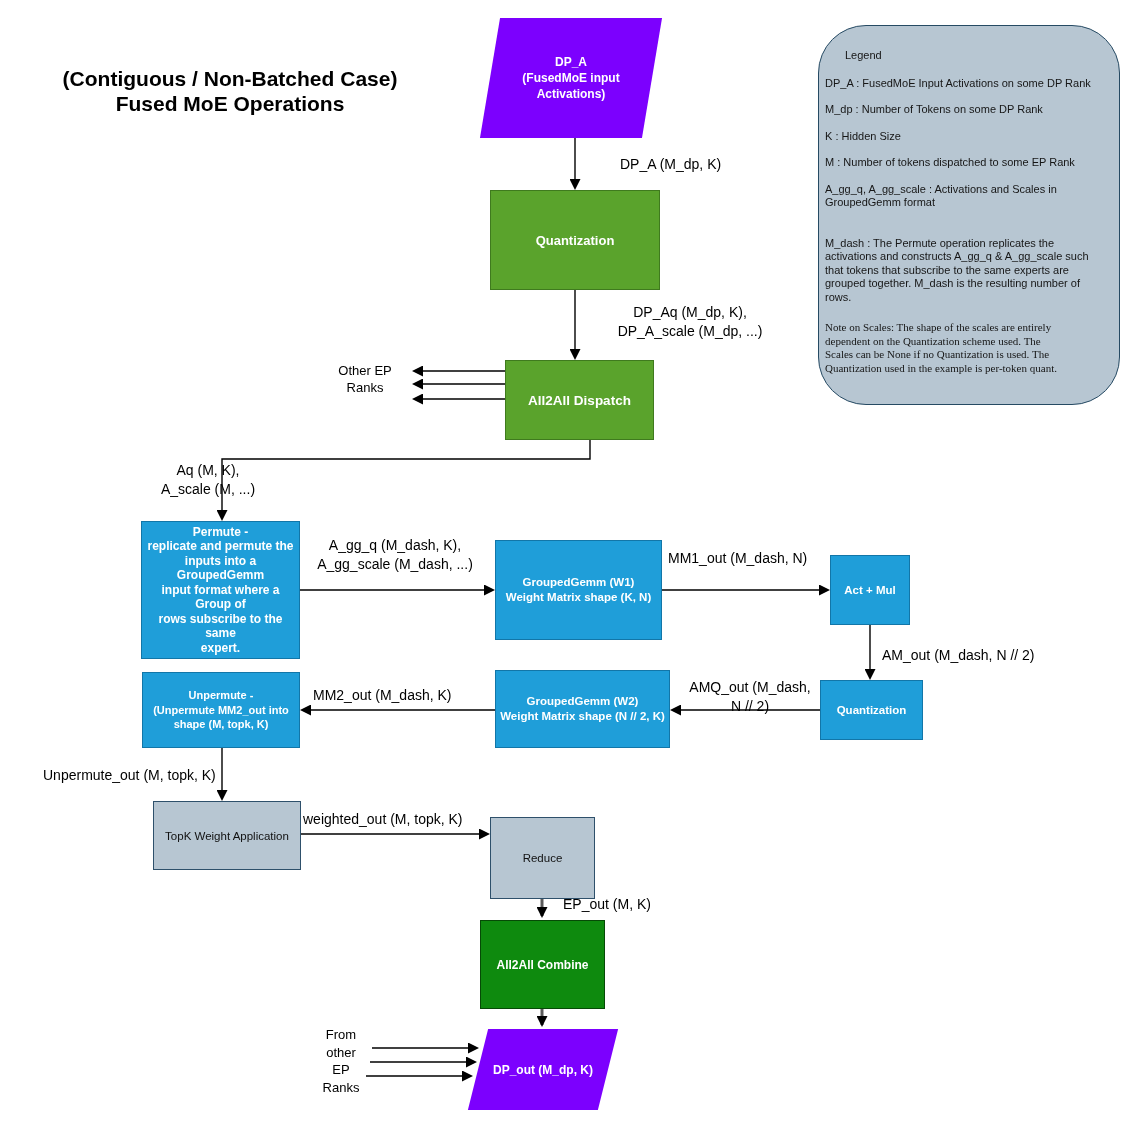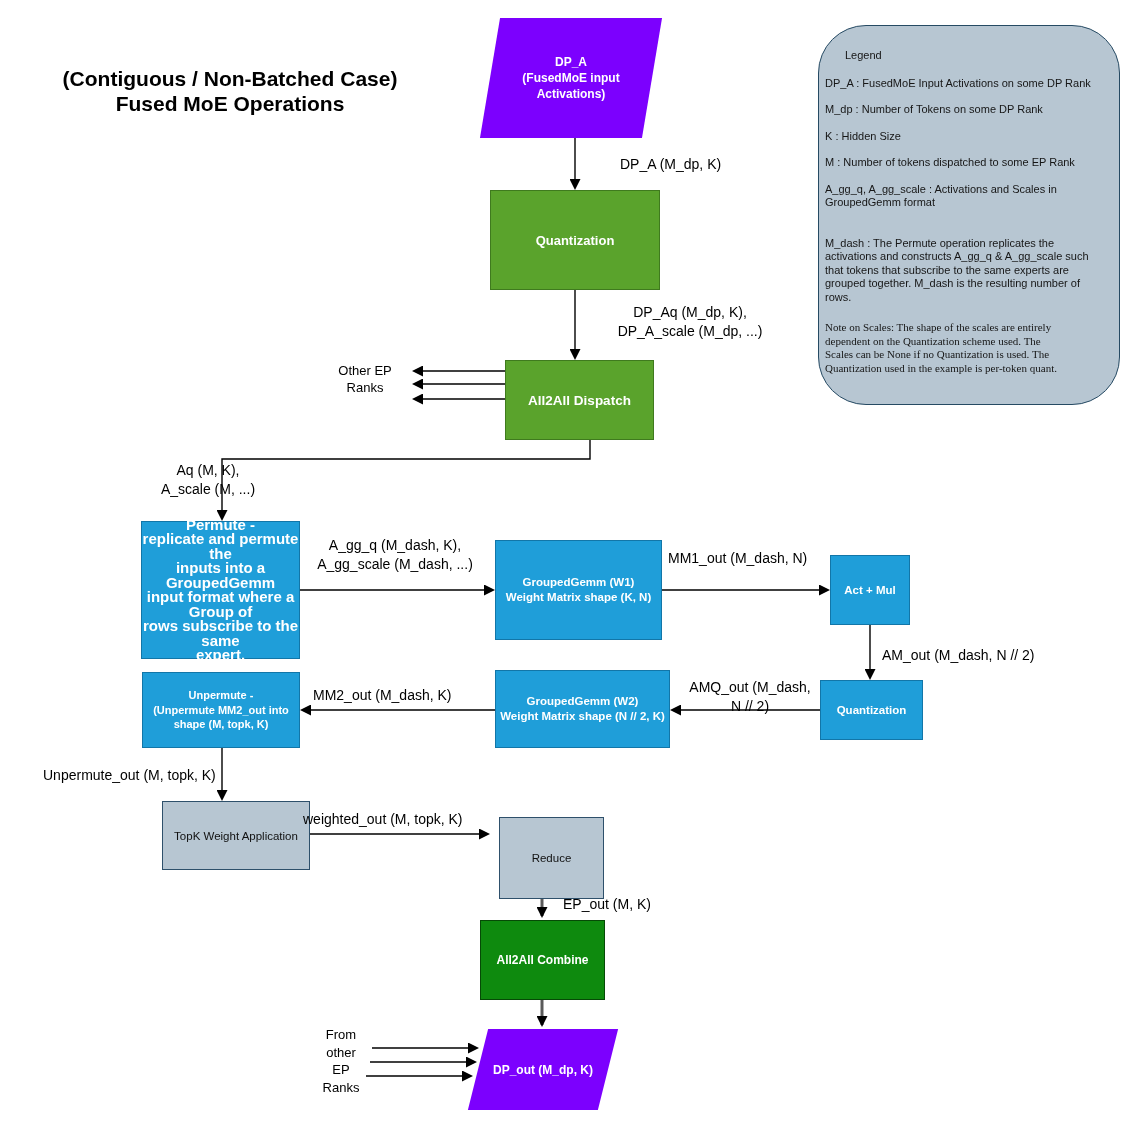--- a/index.html
+++ b/index.html
@@ -8,21 +8,21 @@
   #canvas{position:relative;width:1141px;height:1134px;background:#fff;}
   #connectors{position:absolute;left:0;top:0;z-index:1;}
   .ln{stroke:#000;stroke-width:1.4;fill:none;}
   .ln-gray{stroke:#5a5a5a;stroke-width:3;fill:none;}
   .node{position:absolute;z-index:2;display:flex;align-items:center;justify-content:center;
         text-align:center;box-sizing:border-box;}
   .prelines{white-space:pre-line;}
   .green{background:#5aa32c;border:1px solid #3f7a1e;color:#fff;font-weight:700;}
   .dkgreen{background:#0e8a0e;border:1px solid #064a06;color:#fff;font-weight:700;}
   .blue{background:#1f9ed9;border:1px solid #1276a8;color:#fff;font-weight:700;}
-  .gray{background:#b7c6d2;border:1px solid #2e506b;color:#111;font-weight:400;margin-left:9px;}
+  .gray{background:#b7c6d2;border:1px solid #2e506b;color:#111;font-weight:400;}
   .para{position:absolute;z-index:2;background:#7c00fe;}
   .para-inner{position:absolute;inset:0;display:flex;align-items:center;justify-content:center;
         text-align:center;color:#fff;font-weight:700;}
   .elabel{position:absolute;z-index:3;font-size:14px;line-height:1.38;color:#000;}
   .center{text-align:center;}
   #title{position:absolute;left:40px;top:66px;width:380px;text-align:center;z-index:3;
          font-size:21px;line-height:25px;font-weight:700;color:#000;}
   #legend{position:absolute;left:818px;top:25px;width:302px;height:380px;z-index:2;
           background:#b7c6d2;border:1.5px solid #264a63;border-radius:48px;
           box-sizing:border-box;display:flex;flex-direction:column;gap:13px;
@@ -71,21 +71,21 @@
   <div class="para" style="left:490px;top:18px;width:162px;height:120px;transform:skewX(-9.5deg);">
     <div class="para-inner prelines" style="transform:skewX(9.5deg);font-size:12px;line-height:16px;">DP_A
 (FusedMoE input
 Activations)</div>
   </div>
 
   <div class="node green prelines" style="left:490px;top:190px;width:170px;height:100px;font-size:13px;">Quantization</div>
 
   <div class="node green prelines" style="left:505px;top:360px;width:149px;height:80px;font-size:13.5px;">All2All Dispatch</div>
 
-  <div class="node blue prelines" style="left:141px;top:521px;width:159px;height:138px;font-size:15px;line-height:14.5px;">Permute -
+  <div class="node blue prelines" style="left:141px;top:521px;width:159px;height:138px;font-size:12px;line-height:14.5px;">Permute -
 replicate and permute the
 inputs into a GroupedGemm
 input format where a Group of
 rows subscribe to the same
 expert.</div>
 
   <div class="node blue prelines" style="left:495px;top:540px;width:167px;height:100px;font-size:11.5px;line-height:15px;">GroupedGemm (W1)
 Weight Matrix shape (K, N)</div>
 
   <div class="node blue prelines" style="left:830px;top:555px;width:80px;height:70px;font-size:11.5px;">Act + Mul</div>
@@ -96,21 +96,21 @@
 Weight Matrix shape (N // 2, K)</div>
 
   <div class="node blue prelines" style="left:142px;top:672px;width:158px;height:76px;font-size:11px;line-height:14.5px;">Unpermute -
 (Unpermute MM2_out  into
 shape (M, topk, K)</div>
 
   <div class="node gray prelines" style="left:153px;top:801px;width:148px;height:69px;font-size:11.5px;">TopK Weight Application</div>
 
   <div class="node gray prelines" style="left:490px;top:817px;width:105px;height:82px;font-size:11.5px;">Reduce</div>
 
-  <div class="node dkgreen prelines" style="left:480px;top:920px;width:125px;height:80px;font-size:12px;">All2All Combine</div>
+  <div class="node dkgreen prelines" style="left:480px;top:920px;width:125px;height:89px;font-size:12px;">All2All Combine</div>
 
   <div class="para" style="left:478px;top:1029px;width:130px;height:81px;transform:skewX(-14deg);">
     <div class="para-inner prelines" style="transform:skewX(14deg);font-size:12px;">DP_out (M_dp, K)</div>
   </div>
 
   <div class="elabel" style="left:620px;top:155px;">DP_A (M_dp, K)</div>
   <div class="elabel prelines center" style="left:590px;top:303px;width:200px;">DP_Aq (M_dp, K),
 DP_A_scale (M_dp, ...)</div>
   <div class="elabel prelines center" style="left:325px;top:362px;width:80px;font-size:13px;line-height:17px;">Other EP
 Ranks</div>

